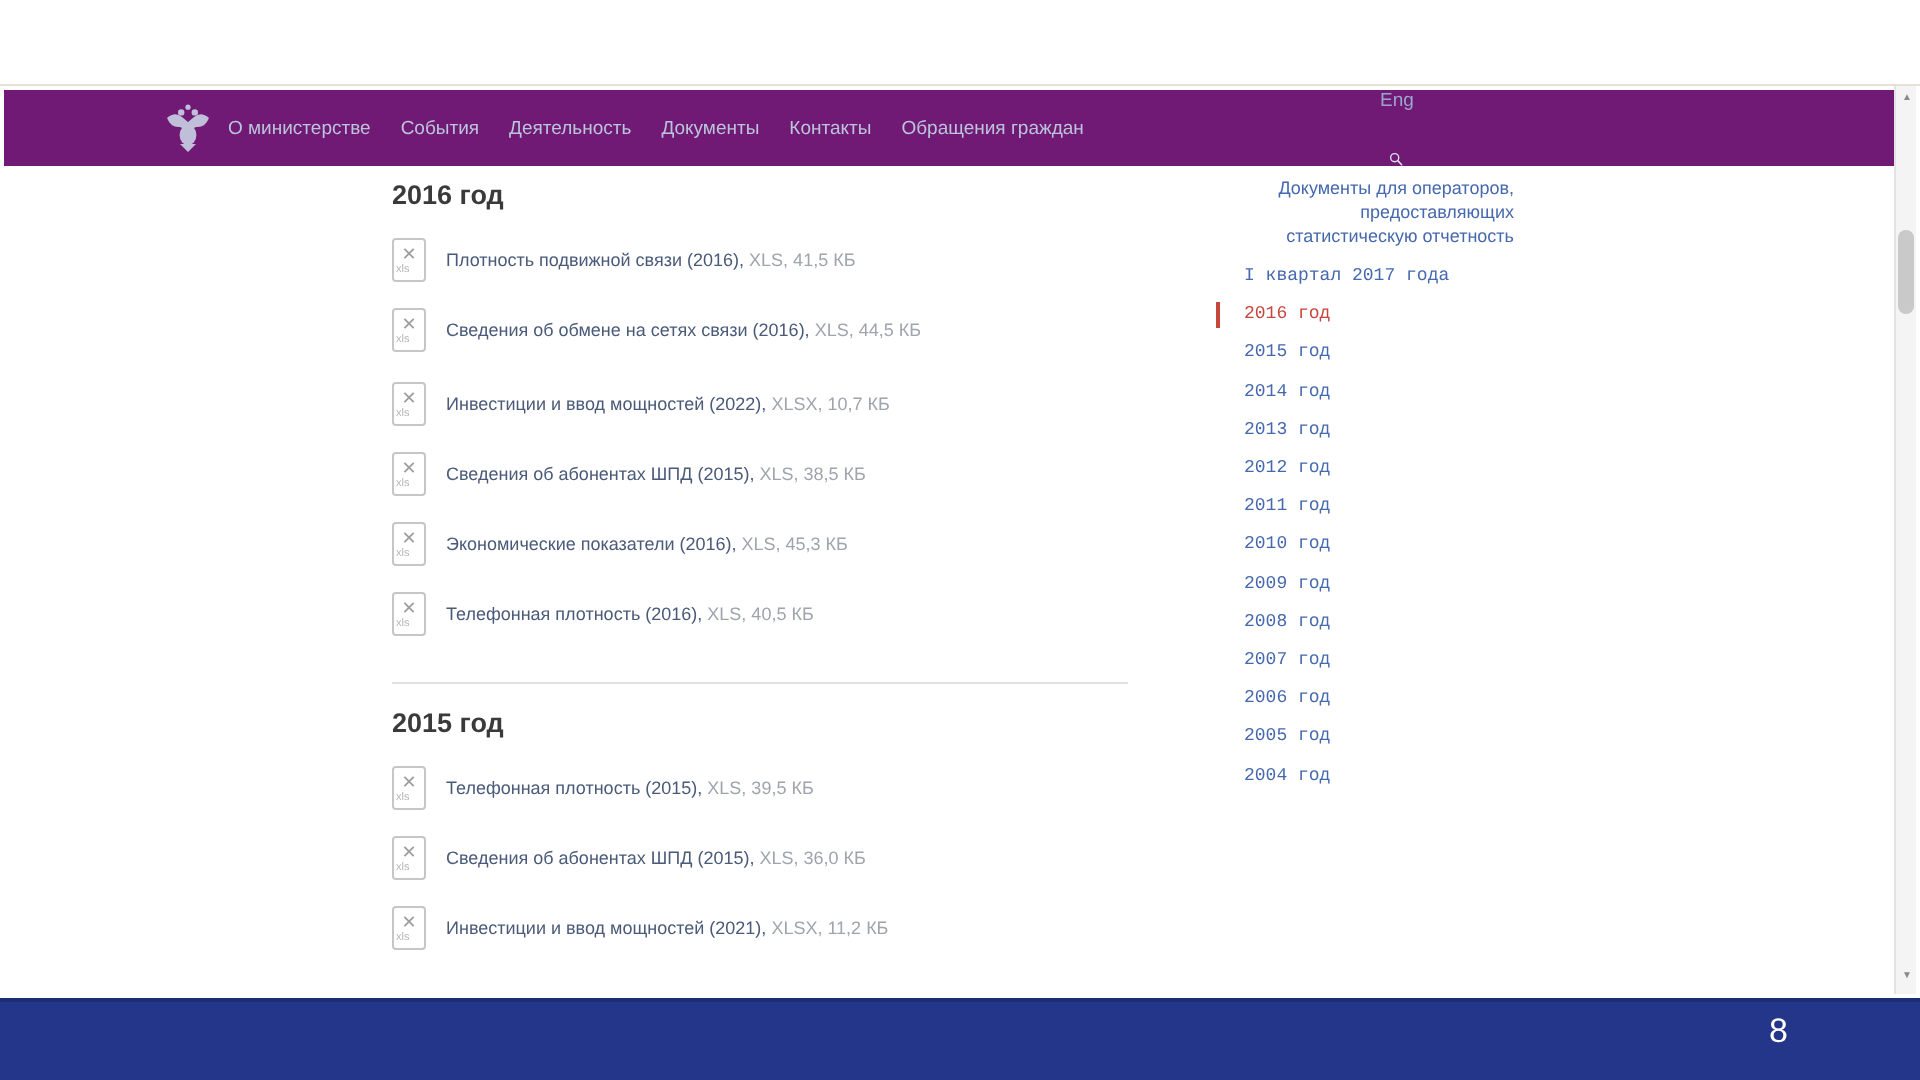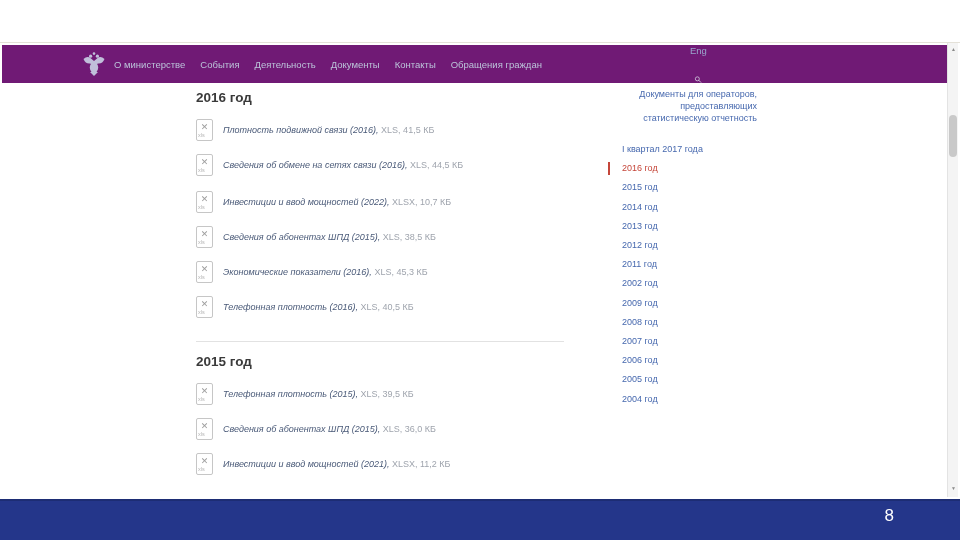--- a/index.html
+++ b/index.html
@@ -26,27 +26,27 @@
     position:absolute; left:196px; font-size:13.5px; font-weight:bold; color:#3a3a3a;
   }
   .doc-row { position:absolute; left:196px; display:flex; gap:10px; align-items:flex-start; }
   .file-icon {
     width:17px; height:22px; border:1px solid #c6c6c6; border-radius:2px; background:#fff;
     display:flex; flex-direction:column; align-items:center; justify-content:center; flex:0 0 auto;
   }
   .file-icon .fx { font-size:9px; color:#9e9e9e; line-height:10px; }
   .file-icon .fl { font-size:5.5px; color:#b5b5b5; line-height:6px; align-self:flex-start; padding-left:1px; }
   .doc-text { font-size:9px; line-height:22px; white-space:nowrap; }
-  .doc-title { color:#4a5a78; text-decoration:none; cursor:pointer;font-style:italic; }
+  .doc-title { color:#4a5a78; text-decoration:none; cursor:pointer; }
   .doc-meta { color:#9fa4ad; }
   .section-sep { position:absolute; left:196px; top:341px; width:368px; height:1px; background:#e2e2e2; }
   
   .sidebar { position:absolute; left:622px; top:88px; width:135px; }
   .side-title { font-size:9px; line-height:12px; color:#4668ae; text-decoration:none; display:block; cursor:pointer;text-align:right; }
-  .side-links { margin-top:16px; }
+  .side-links { margin-top:5px;font-family:Liberation Mono, monospace; }
   .side-link {
     display:block; position:relative; font-size:9px; line-height:19.2px;
     color:#4668ae; text-decoration:none; cursor:pointer; white-space:nowrap;
   }
   .side-link.active { color:#c5463a; }
   .side-link.active::before {
     content:""; position:absolute; left:-14px; top:3px; width:2px; height:13px; background:#c5463a;
   }
   
   .scrollbar {
@@ -173,21 +173,21 @@
   <div class="sidebar">
     <a class="side-title">Документы для операторов, предоставляющих статистическую отчетность</a>
     <div class="side-links">
       <a class="side-link">I квартал 2017 года</a>
       <a class="side-link active">2016 год</a>
       <a class="side-link">2015 год</a>
       <a class="side-link">2014 год</a>
       <a class="side-link">2013 год</a>
       <a class="side-link">2012 год</a>
       <a class="side-link">2011 год</a>
-      <a class="side-link">2002 год</a>
+      <a class="side-link">2010 год</a>
       <a class="side-link">2009 год</a>
       <a class="side-link">2008 год</a>
       <a class="side-link">2007 год</a>
       <a class="side-link">2006 год</a>
       <a class="side-link">2005 год</a>
       <a class="side-link">2004 год</a>
     </div>
   </div>
 
   <div class="scrollbar">

